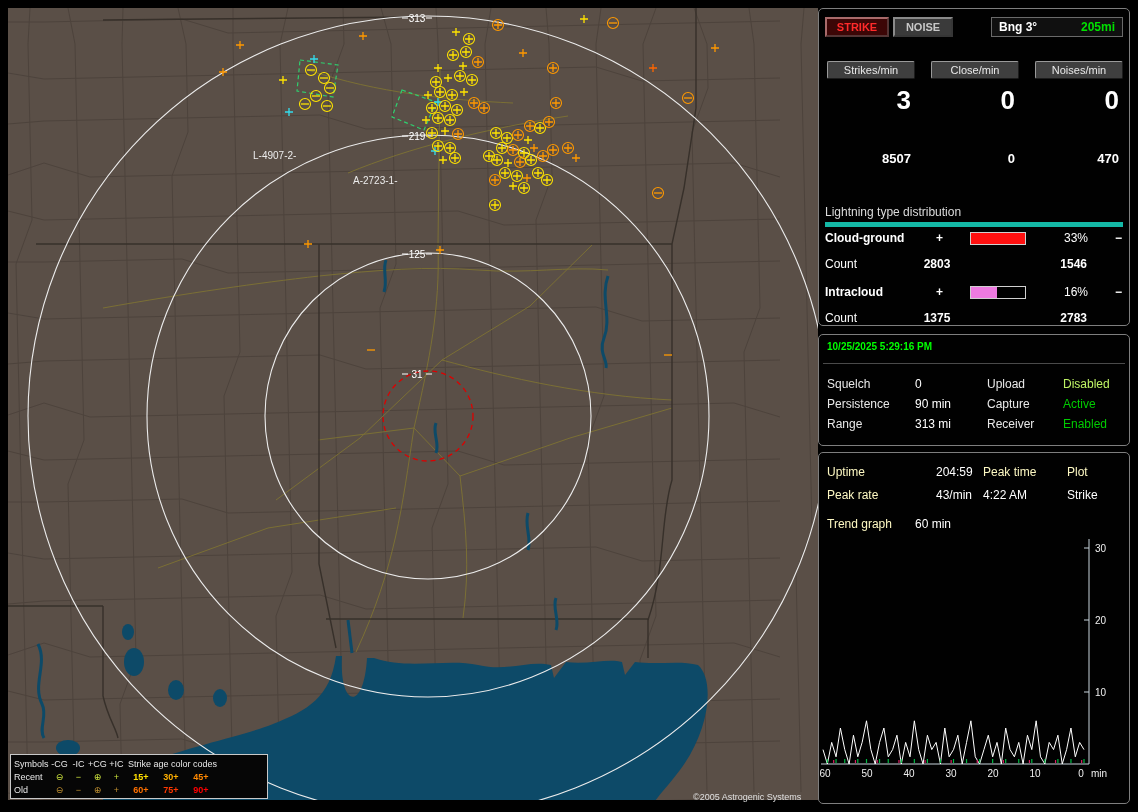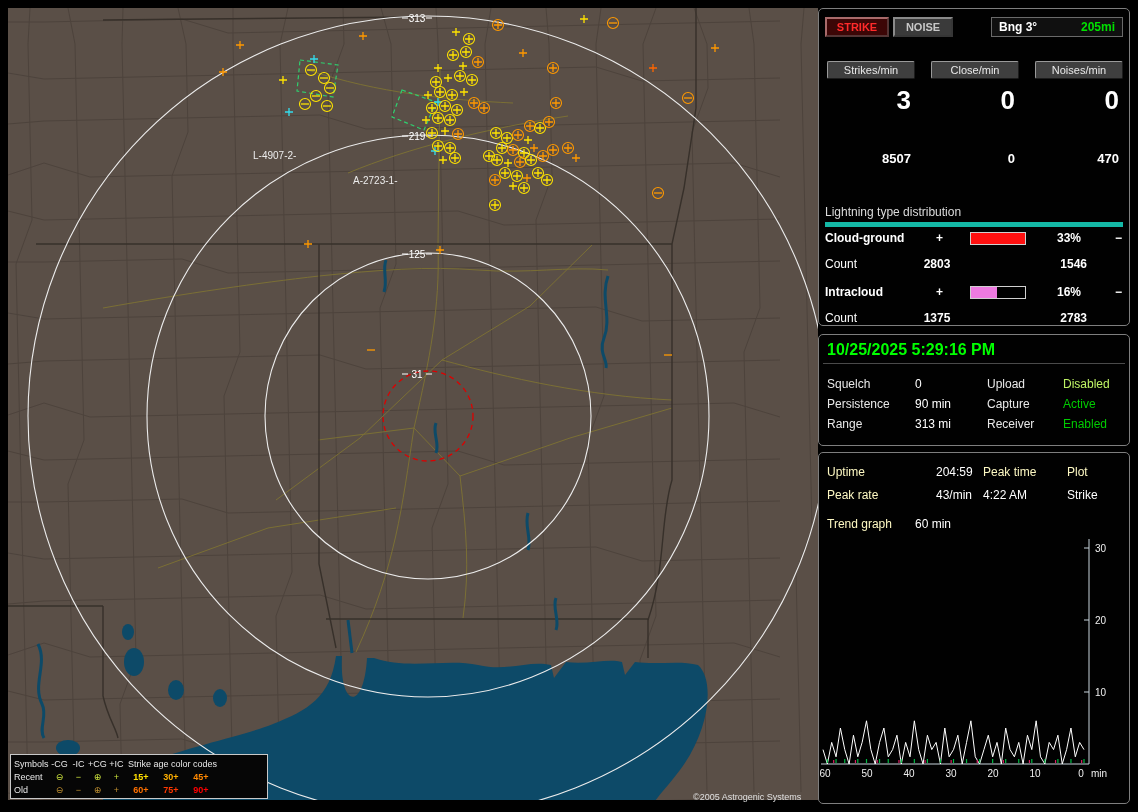--- a/index.html
+++ b/index.html
@@ -40,26 +40,26 @@
   .big-num{font-size:26px;font-weight:bold;color:#fff;}
   .tot-label{font-size:12px;color:#f0f0f0;}
   .tot-val{font-size:13px;color:#fff;font-weight:bold;}
   .section-title{position:absolute;left:6px;right:6px;color:#dcdcdc;
                  border-bottom:5px solid #14b8a6;padding-bottom:3px;}
   .dist-row{position:absolute;left:6px;display:flex;align-items:center;height:14px;gap:24px;}
   .dist-label{width:84px;font-weight:bold;}
   .dist-sign{width:13px;text-align:center;font-weight:bold;}
   .pctbar{width:54px;height:11px;border:1px solid #d0d0d0;background:#000;box-sizing:content-box;}
   .pctbar>div{height:100%;}
-  .dist-pct{width:38px;text-align:center;font-weight:bold;}
+  .dist-pct{width:38px;text-align:right;font-weight:normal;}
   .count-row{position:absolute;left:0;height:14px;width:312px;}
   .count-label{position:absolute;left:6px;}
   .count-pos{position:absolute;left:88px;width:60px;text-align:center;font-weight:bold;}
   .count-neg{position:absolute;left:208px;width:60px;text-align:right;font-weight:bold;}
-  #datetime{position:absolute;left:8px;top:6px;color:#00ff00;font-weight:bold;font-size:16px;}
+  #datetime{position:absolute;left:8px;top:6px;color:#00ff00;font-weight:bold;font-size:10px;}
   .hr{position:absolute;left:4px;right:4px;border-bottom:1px solid #4a4a4a;}
   .kv-k{position:absolute;color:#e8e8e8;}
   .kv-v{position:absolute;color:#fff;}
   .stat-lab{color:#fef9c3;}
   #trend-svg{position:absolute;left:0;top:84px;}
 </style>
 </head>
 <body>
 
 <div id="map-wrap">

